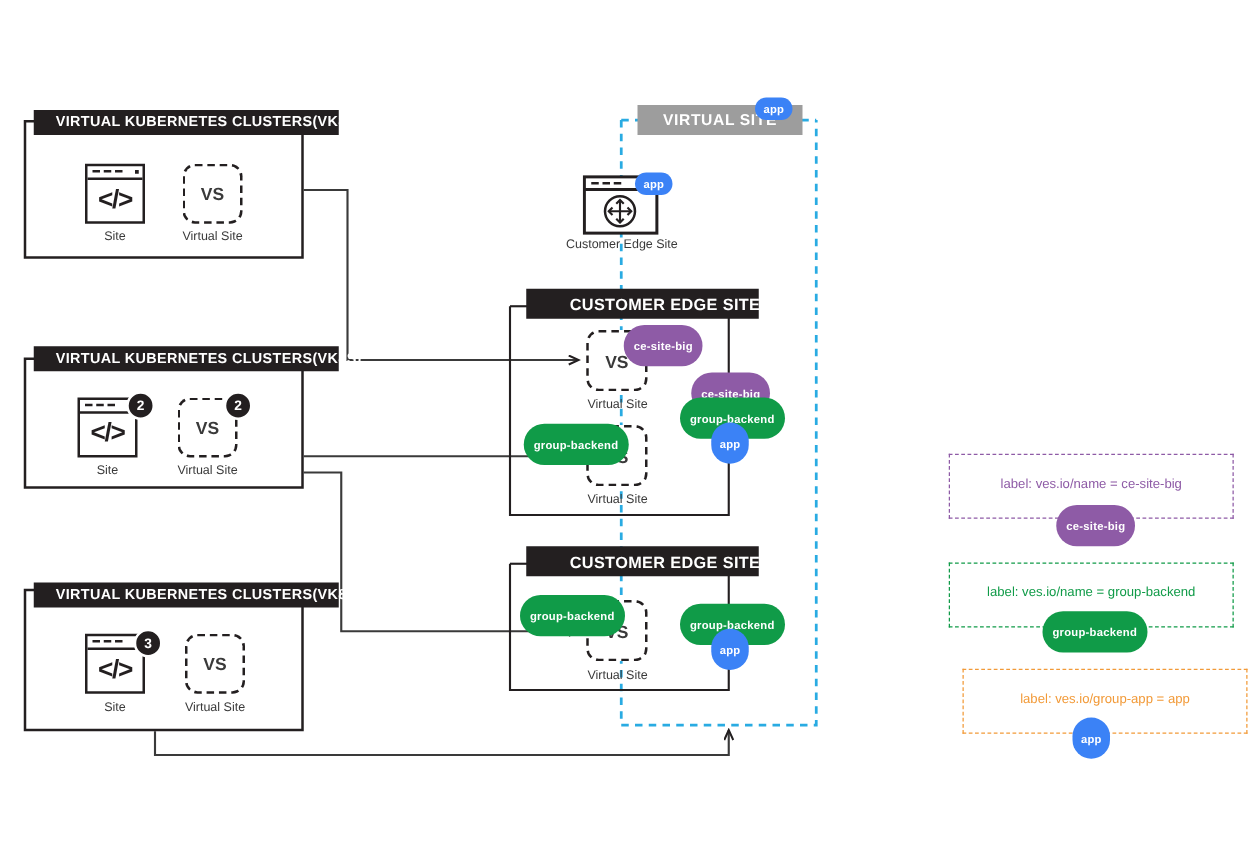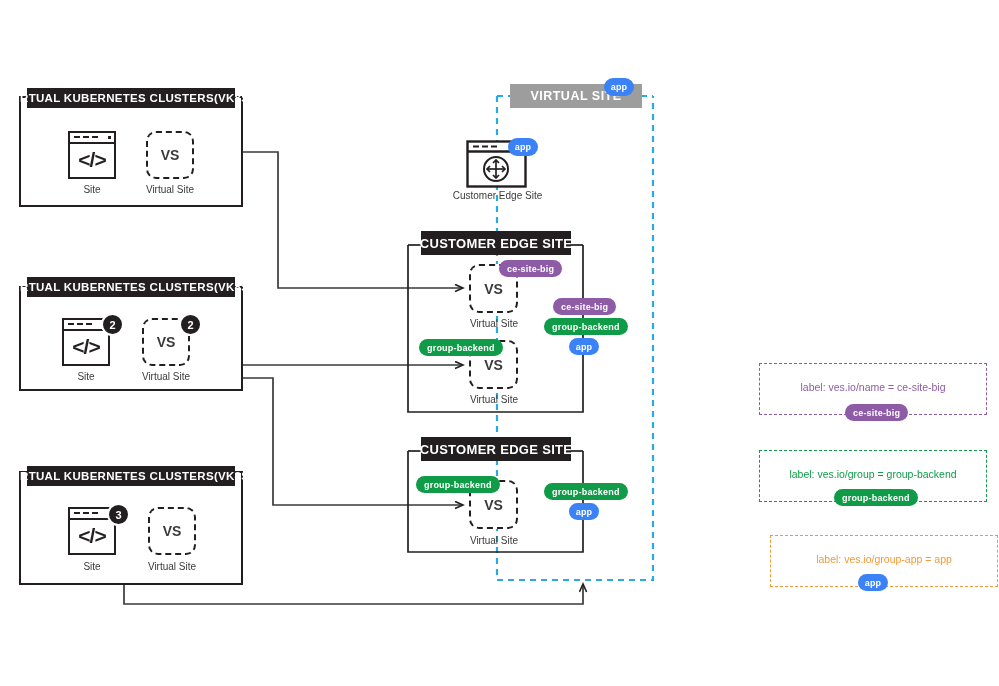--- a/index.html
+++ b/index.html
@@ -35,20 +35,21 @@
     color: #ffffff;
     font-weight: bold;
     letter-spacing: 0.3px;
     text-align: center;
     white-space: nowrap;
     display: flex;
     align-items: center;
     justify-content: center;
     font-family: "Liberation Sans", sans-serif;
     font-stretch: condensed;
+    padding-left: 36px;
   }
 
   
   .site-icon, .vsite-icon, .ce-icon {
     position: absolute;
     box-sizing: border-box;
   }
   .site-icon {
     border: 2.5px solid #231f20;
     background: #fff;
@@ -121,21 +122,21 @@
     position: absolute;
     border-radius: 999px;
     color: #ffffff;
     font-size: 9px;
     font-weight: bold;
     display: flex;
     align-items: center;
     justify-content: center;
     white-space: nowrap;
     padding: 0 8px;
-    height: 17px;
+    height: 33px;
     letter-spacing: 0.2px;
     box-sizing: border-box;
   }
   .pill.purple { background: #8e5ba6; }
   .pill.green  { background: #109b48; }
   .pill.orange { background: #3b82f6; }
 
   
   .legend-box {
     position: absolute;
@@ -321,20 +322,20 @@
 
 <div class="pill green" style="left:544px; top:483px;">group-backend</div>
 <div class="pill orange" style="left:569px; top:503px; width:30px;">app</div>
 
 <div class="legend-box purple" style="left:759px; top:363px; width:228px; height:52px;">
   <div class="legend-text purple">label: ves.io/name = ce-site-big</div>
 </div>
 <div class="pill purple" style="left:845px; top:404px;">ce-site-big</div>
 
 <div class="legend-box green" style="left:759px; top:450px; width:228px; height:52px;">
-  <div class="legend-text green">label: ves.io/group = group-backend</div>
+  <div class="legend-text green">label: ves.io/name = group-backend</div>
 </div>
 <div class="pill green" style="left:834px; top:489px;">group-backend</div>
 
 <div class="legend-box orange" style="left:770px; top:535px; width:228px; height:52px;">
   <div class="legend-text orange">label: ves.io/group-app = app</div>
 </div>
 <div class="pill orange" style="left:858px; top:574px; width:30px;">app</div>
 
 </body></html>

